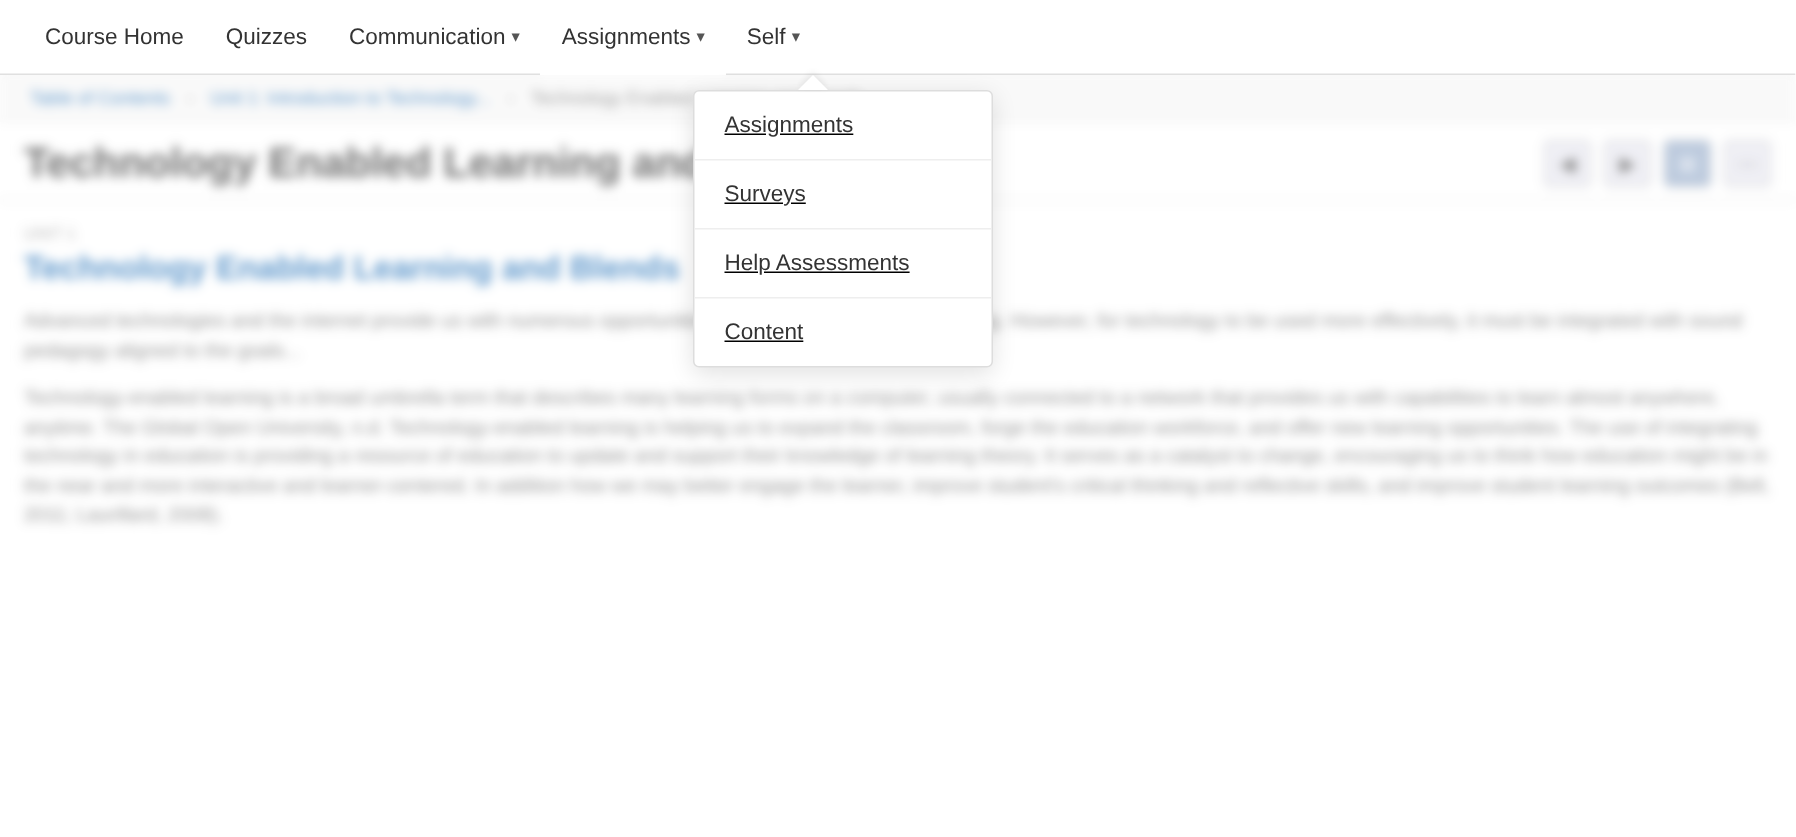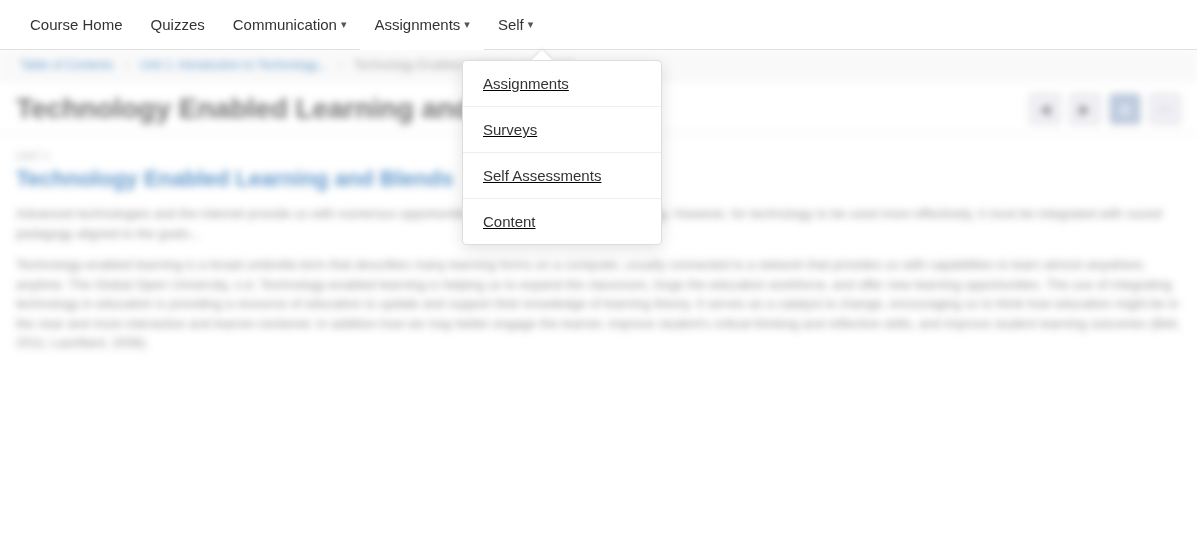--- a/index.html
+++ b/index.html
@@ -234,16 +234,16 @@
     <p class="body-text">Advanced technologies and the internet provide us with numerous opportunities to improve learning and teaching. However, for technology to be used more effectively, it must be integrated with sound pedagogy aligned to the goals...</p>
     <p class="body-text">Technology-enabled learning is a broad umbrella term that describes many learning forms on a computer, usually connected to a network that provides us with capabilities to learn almost anywhere, anytime. The Global Open University, n.d. Technology-enabled learning is helping us to expand the classroom, forge the education workforce, and offer new learning opportunities. The use of integrating technology in education is providing a resource of education to update and support their knowledge of learning theory. It serves as a catalyst to change, encouraging us to think how education might be in the near and more interactive and learner-centered. In addition how we may better engage the learner, improve student's critical thinking and reflective skills, and improve student learning outcomes (Bell, 2011; Laurillard, 2008).</p>
   </div>
 </div>
 
 <div class="dropdown-container">
   <div class="dropdown-caret"></div>
   <div class="dropdown-menu">
     <a class="dropdown-item">Assignments</a>
     <a class="dropdown-item">Surveys</a>
-    <a class="dropdown-item">Self Assessments</a>
+    <a class="dropdown-item">Help Assessments</a>
     <a class="dropdown-item">Content</a>
   </div>
 </div>
 
 </body></html>

